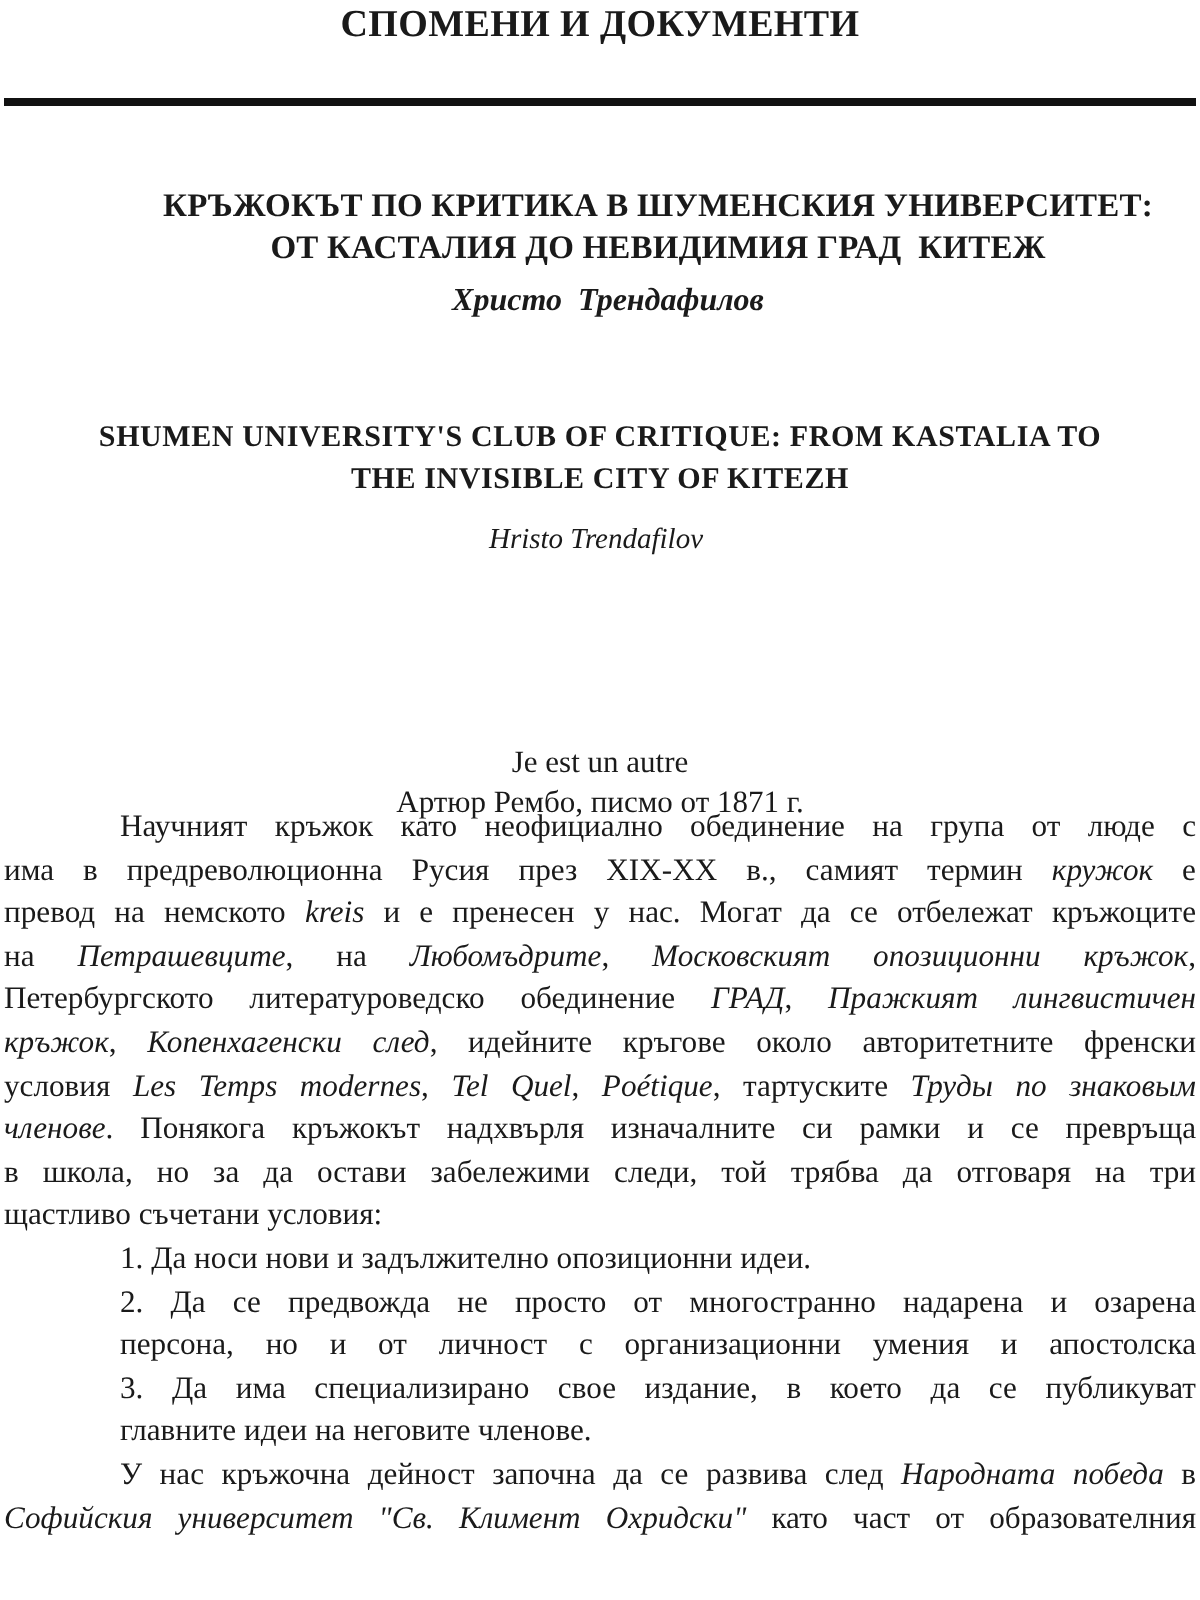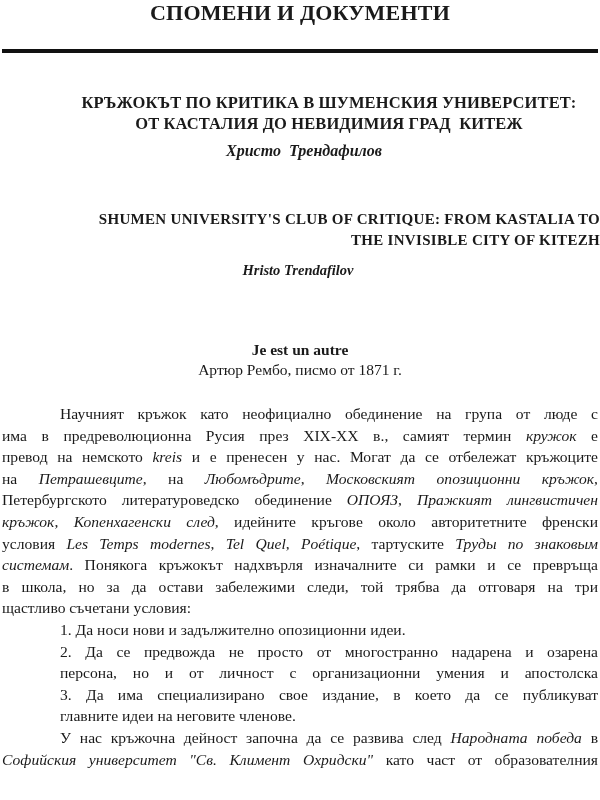--- a/index.html
+++ b/index.html
@@ -3,50 +3,50 @@
 <meta charset="utf-8">
 <style>
   html, body { margin: 0; padding: 0; background: #ffffff; }
   body {
     width: 600px; height: 800px; overflow: hidden; position: relative;
     font-family: "Liberation Serif", "DejaVu Serif", serif;
     color: #1a1a1a;
   }
   .section-header {
     position: absolute; top: 0; left: 0; width: 600px;
-    text-align: center; font-weight: bold; font-size: 22px;
+    text-align: center; font-weight: bold; font-size: 19px;
     line-height: 22px; top: 2px; letter-spacing: 0.2px;
   }
   .rule {
     position: absolute; left: 2px; width: 596px; top: 49px; height: 4px;
     background: #111;
   }
   .title-bg {
     position: absolute; left: 0; width: 600px; text-align: center;
     font-weight: bold; font-size: 16.5px; line-height: 21px; letter-spacing: 0.1px;
   }
   .title-bg.t { top: 92px; padding-left: 29px; }
   .author-bg {
     position: absolute; left: 4px; width: 600px; text-align: center;
     font-style: italic; font-weight: bold; font-size: 16px; top: 142px;
   }
   .title-en {
-    position: absolute; left: 0; width: 600px; text-align: right;
+    position: absolute; left: 0; width: 600px; text-align: center;
     font-weight: bold; font-size: 15px; line-height: 21px; top: 209px;
     letter-spacing: 0.3px;
   }
   .author-en {
     position: absolute; left: 0; width: 596px; text-align: center;
-    font-style: italic; font-weight: bold; font-size: 14.5px; top: 262px;
+    font-style: italic; font-weight: normal; font-size: 14.5px; top: 262px;
   }
   .epigraph {
     position: absolute; left: 0; width: 600px; text-align: center; top: 340px;
     font-size: 15.5px; line-height: 20px;
   }
-  .epigraph .quote { font-weight: bold; display: block; }
+  .epigraph .quote { font-weight: normal; display: block; margin-top: 32px; }
   .epigraph .source { display: block; }
   .body-text {
     position: absolute; left: 2px; width: 596px; top: 403px;
     font-size: 15.6px; line-height: 21.6px; text-align: justify;
   }
   .body-text .line { display: block; text-align: justify; text-align-last: justify; white-space: nowrap; }
   .body-text .last { text-align-last: left; }
   .body-text .ind { padding-left: 58px; }
   .body-text .lind { padding-left: 58px; }
   i, .it { font-style: italic; }
@@ -72,24 +72,24 @@
 <div class="epigraph">
   <span class="quote">Je est un autre</span>
   <span class="source">Артюр Рембо, писмо от 1871 г.</span>
 </div>
 
 <div class="body-text" id="body-text">
     <div class="line ind"><span>Научният кръжок като неофициално обединение на група от люде с</span></div>
     <div class="line"><span>има в предреволюционна Русия през XIX-XX в., самият термин </span><span class="it">кружок</span><span> е</span></div>
     <div class="line"><span>превод на немското </span><span class="it">kreis</span><span> и е пренесен у нас. Могат да се отбележат кръжоците</span></div>
     <div class="line"><span>на </span><span class="it">Петрашевците</span><span>, на </span><span class="it">Любомъдрите</span><span>, </span><span class="it">Московският опозиционни кръжок</span><span>,</span></div>
-    <div class="line"><span>Петербургското литературоведско обединение </span><span class="it">ОПОЯЗ</span><span>, </span><span class="it">Пражкият лингвистичен</span></div>
+    <div class="line"><span>Петербургското литературоведско обединение </span><span class="it">ГРАД</span><span>, </span><span class="it">Пражкият лингвистичен</span></div>
     <div class="line"><span class="it">кръжок</span><span>, </span><span class="it">Копенхагенски след</span><span>, идейните кръгове около авторитетните френски</span></div>
     <div class="line"><span>условия </span><span class="it">Les Temps modernes</span><span>, </span><span class="it">Tel Quel</span><span>, </span><span class="it">Poétique</span><span>, тартуските </span><span class="it">Труды по знаковым</span></div>
-    <div class="line"><span class="it">системам</span><span>. Понякога кръжокът надхвърля  изначалните си рамки  и се превръща</span></div>
+    <div class="line"><span class="it">членове</span><span>. Понякога кръжокът надхвърля  изначалните си рамки  и се превръща</span></div>
     <div class="line"><span>в школа, но за да остави забележими  следи, той трябва да отговаря на три</span></div>
     <div class="line last"><span>щастливо съчетани условия:</span></div>
     <div class="line last lind"><span>1. Да носи нови и  задължително опозиционни идеи.</span></div>
     <div class="line lind"><span>2. Да се предвожда не просто от многостранно надарена и озарена</span></div>
     <div class="line lind"><span>персона, но и от личност с организационни умения и апостолска</span></div>
     <div class="line lind"><span>3. Да има специализирано свое издание, в което да се публикуват</span></div>
     <div class="line last lind"><span>главните идеи на неговите членове.</span></div>
     <div class="line ind"><span>У нас кръжочна дейност започна да се развива след </span><span class="it">Народната победа</span><span> в</span></div>
     <div class="line"><span class="it">Софийския университет "Св. Климент Охридски"</span><span> като част от образователния</span></div>
   </div>

